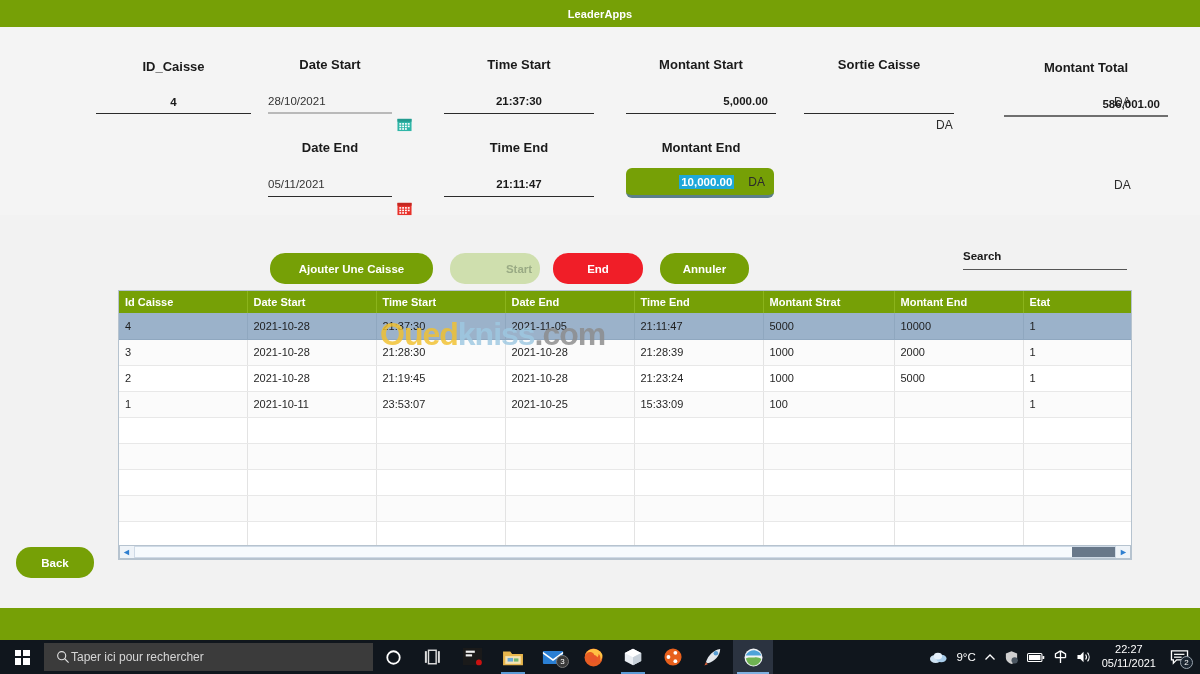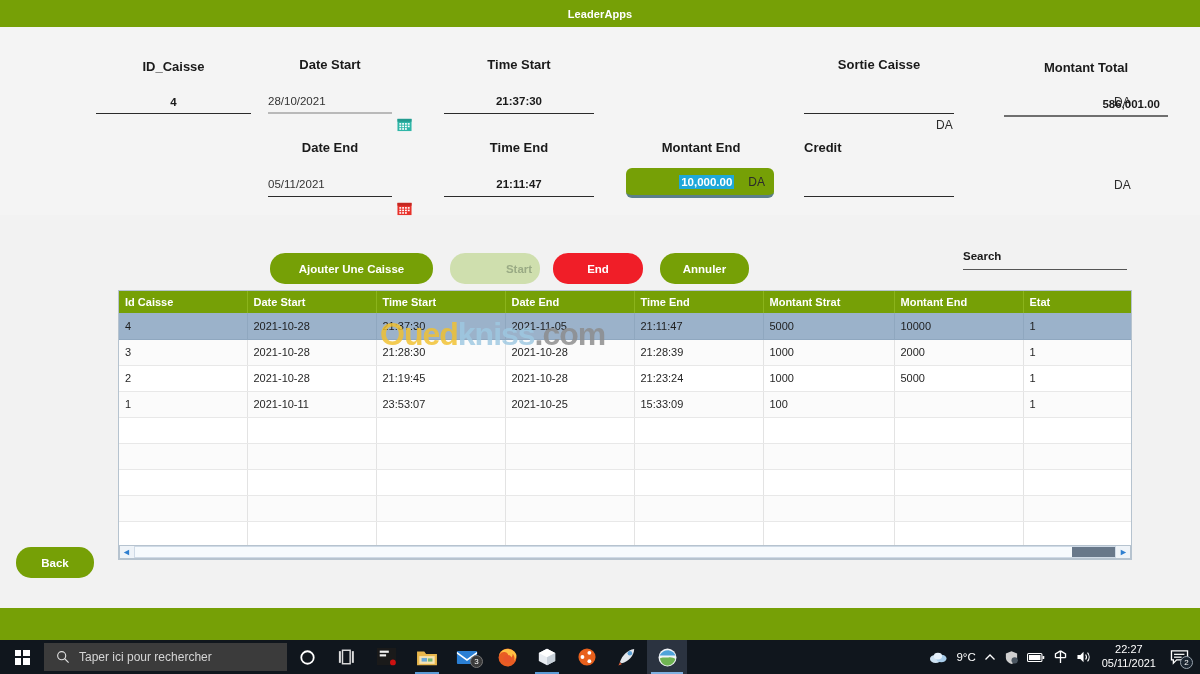--- a/index.html
+++ b/index.html
@@ -199,23 +199,23 @@
     width: 44px; height: 34px;
     display: flex; align-items: center; justify-content: center;
   }
   .win-logo {
     width: 15px; height: 15px;
     display: grid; grid-template-columns: 1fr 1fr; grid-template-rows: 1fr 1fr;
     gap: 2px;
   }
   .win-logo i { background: #ffffff; display: block; }
   .tb-search {
-    width: 243px; height: 28px; margin-left: 0px;
+    width: 329px; height: 28px; margin-left: 0px;
     background: #3b3b3b;
-    display: flex; align-items: center; gap: 9px;
+    display: flex; align-items: center; gap: 1px;
     padding-left: 12px;
   }
   .tb-search-ph { color: #d6d6d6; font-size: 12px; }
   .tb-icons { display: flex; align-items: center; }
   .tb-ico {
     width: 40px; height: 34px;
     display: flex; align-items: center; justify-content: center;
     position: relative;
   }
   .tb-ico.active { background: #2b3340; }
@@ -304,20 +304,27 @@
     </span>
 
     <div class="field" style="left:444px; top:30px; width:150px; height:57px;">
       <div class="field-label" style="width:150px;">Time Start</div>
       <div class="field-row" style="top:34px; height:20px; justify-content:center;">
         <span class="field-value">21:37:30</span>
       </div>
       <div class="field-underline" style="width:150px;"></div>
     </div>
 
+    <div class="field" style="left:626px; top:30px; width:150px; height:57px;">
+      <div class="field-label" style="width:150px;">Montant Start</div>
+      <div class="field-row" style="top:34px; height:20px; justify-content:flex-end;">
+        <span class="field-value" style="margin-right:8px;">5,000.00</span>
+      </div>
+      <div class="field-underline" style="width:150px;"></div>
+    </div>
     <span class="cur" style="position:absolute; left:936px; top:91px;">DA</span>
 
     <div class="field" style="left:804px; top:30px; width:150px; height:57px;">
       <div class="field-label" style="width:150px;">Sortie Caisse</div>
       <div class="field-row" style="top:34px; height:20px; justify-content:flex-end;">
         <span class="field-value" style="margin-right:8px;"></span>
       </div>
       <div class="field-underline" style="width:150px;"></div>
     </div>
     <span class="cur" style="position:absolute; left:1114px; top:68px;">DA</span>
@@ -366,27 +373,20 @@
     </div>
 
     <div class="field" style="left:626px; top:113px; width:150px; height:57px;">
       <div class="field-label" style="width:150px;">Montant End</div>
       <div class="focus-box" style="top:28px; width:148px; justify-content:flex-end;">
         <span class="sel-text">10,000.00</span>
         <span class="focus-cur" style="margin-right:9px;">DA</span>
       </div>
     </div>
 
-    <div class="field" style="left:804px; top:113px; width:150px; height:57px;">
-      <div class="field-label" style="width:150px; text-align:left;">Credit</div>
-      <div class="field-row" style="top:34px; height:20px; justify-content:flex-end;">
-        <span class="field-value" style="margin-right:8px;"></span>
-      </div>
-      <div class="field-underline" style="width:150px;"></div>
-    </div>
     <span class="cur" style="position:absolute; left:1114px; top:151px;">DA</span>
   </div>
 
   <button class="btn btn-green" style="left:270px; top:253px; width:163px; height:31px;">Ajouter Une Caisse</button>
   <button class="btn btn-disabled" style="left:450px; top:253px; width:90px; height:31px;padding-left:48px;">Start</button>
   <button class="btn btn-red" style="left:553px; top:253px; width:90px; height:31px;">End</button>
   <button class="btn btn-green" style="left:660px; top:253px; width:89px; height:31px;">Annuler</button>
 
   <div class="search-wrap" style="left:963px; top:246px; width:164px; height:24px;">
     <span class="search-label">Search</span>

